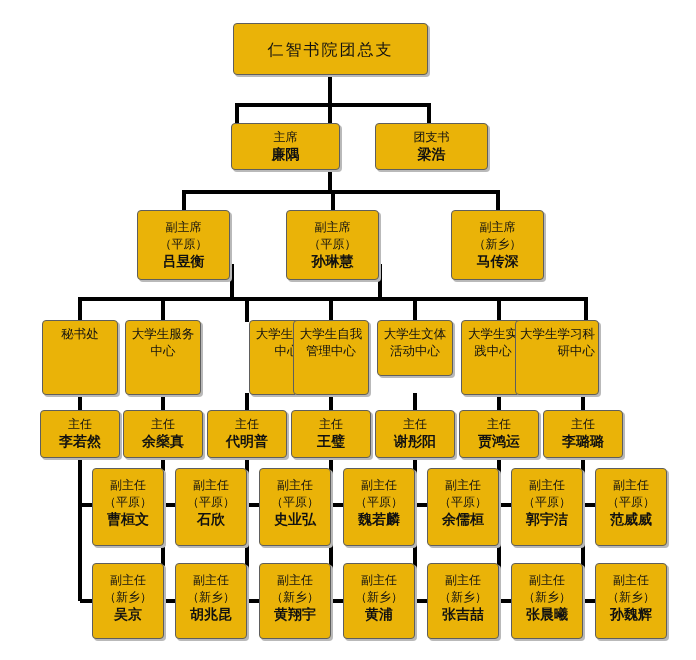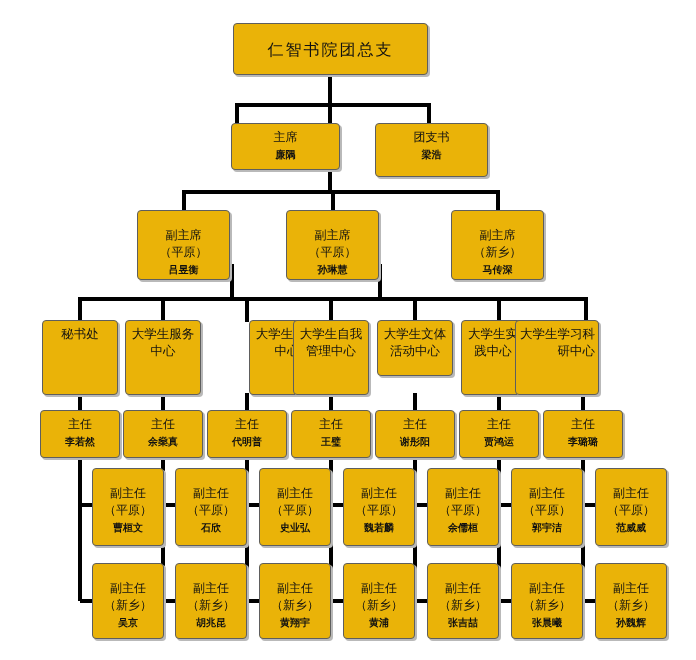--- a/index.html
+++ b/index.html
@@ -12,23 +12,23 @@
     position:absolute;z-index:2;box-sizing:border-box;
     background:#eab308;border:1.5px solid #5e5e5e;border-radius:4px;
     box-shadow:2px 2px 0 #b9b9b9;
     text-align:center;line-height:17px;font-size:12px;
   }
   .root{
     display:flex;align-items:center;justify-content:center;
     font-size:16px;letter-spacing:2px;
   }
   .pad-sm{padding-top:5px;}
-  .pad-md{padding-top:16px;}
+  .pad-md{padding-top:8px;}
   .dept{padding:5px 3px 13px 3px;font-size:12.5px;font-family:Liberation Serif, serif;}
-  .name{font-weight:bold;font-size:10px;}
+  .name{font-weight:bold;font-size:14px;}
   .t{font-size:12px;}
 </style>
 </head>
 <body>
 
 <div id="canvas">
 
   <svg id="connectors" width="696" height="660" viewBox="0 0 696 660" fill="none" stroke="#000000" stroke-width="4">
 
     <path d="M330 75 V105"></path>
@@ -71,21 +71,21 @@
   </svg>
 
   <div class="box root" style="left:233px;top:23px;width:195px;height:52px;">
     <span>仁智书院团总支</span>
   </div>
 
   <div class="box pad-sm" style="left:183px;top:123px;width:109px;height:47px;margin-left:48px;">
     <div class="t">主席</div>
     <div class="name">廉隅</div>
   </div>
-  <div class="box pad-sm" style="left:375px;top:123px;width:113px;height:54px;">
+  <div class="box pad-sm" style="left:375px;top:123px;width:113px;height:47px;">
     <div class="t">团支书</div>
     <div class="name">梁浩</div>
   </div>
 
   <div class="box pad-md" style="left:137px;top:210px;width:93px;height:70px;">
     <div class="t">副主席</div>
     <div class="t">（平原）</div>
     <div class="name">吕昱衡</div>
   </div>
   <div class="box pad-md" style="left:286px;top:210px;width:93px;height:70px;">

